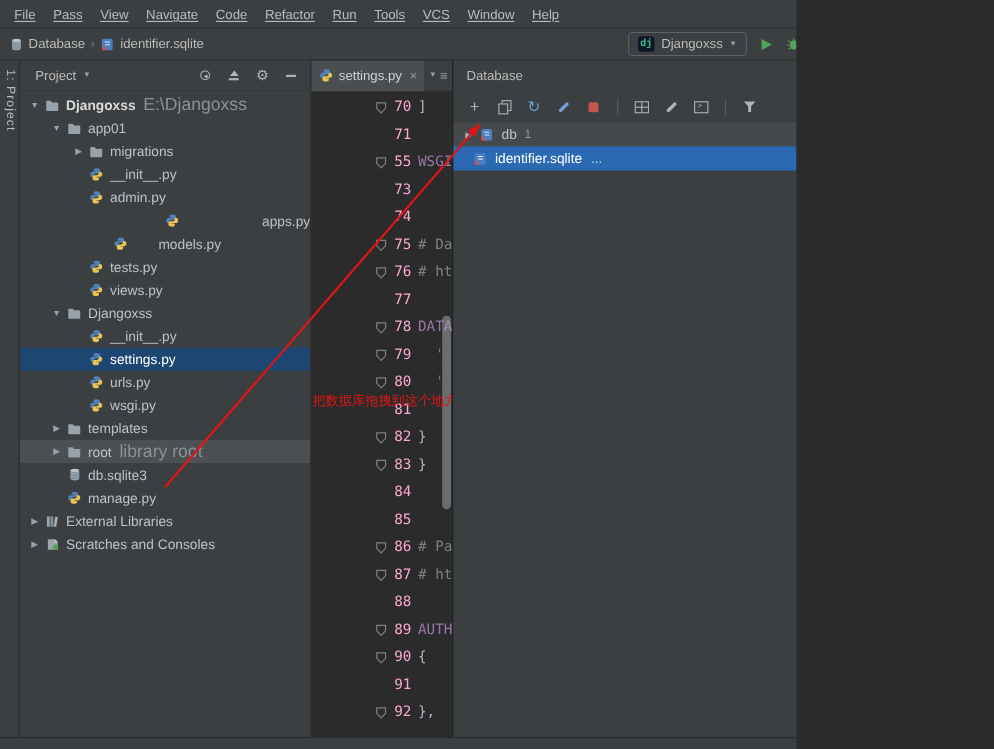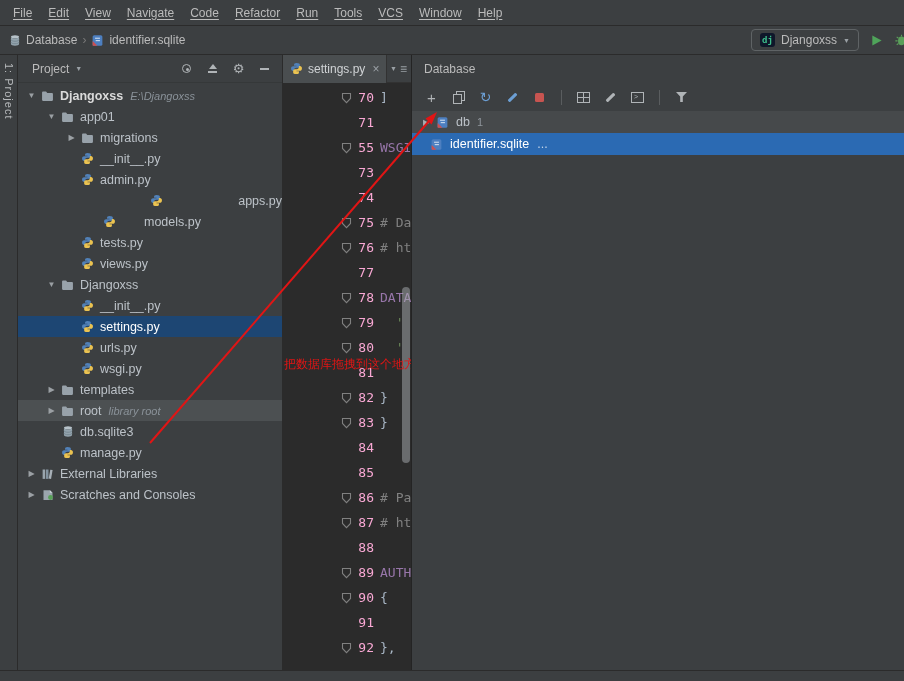--- a/index.html
+++ b/index.html
@@ -1,17 +1,17 @@
 <!DOCTYPE html>
 <html><head>
 <meta charset="utf-8">
 <style>
   html,body{margin:0;padding:0;background:#2b2b2b;}
   *{box-sizing:border-box;}
-  #app{position:relative;width:904px;height:681px;background:#3c3f41;overflow:hidden;
+  #app{position:relative;width:724px;height:681px;background:#3c3f41;overflow:hidden;
        font-family:"Liberation Sans","DejaVu Sans",sans-serif;font-size:12px;color:#bbbbbb;}
 
   
   .menubar{height:26px;display:flex;align-items:center;gap:2px;padding:0 6px;background:#3c3f41;border-bottom:1px solid #2b2b2b;}
   .menu-item{padding:2px 7px;text-decoration:underline;text-underline-offset:2px;cursor:default;}
 
   
   .navbar{height:29px;display:flex;align-items:center;padding-left:6px;background:#3c3f41;border-bottom:1px solid #2b2b2b;overflow:hidden;}
   .crumb{display:flex;align-items:center;gap:5px;padding:2px 3px;}
   .crumb-sep{color:#787878;margin:0 2px;}
@@ -43,21 +43,21 @@
   .phi-min::before{content:"";width:9px;height:2px;background:#b0b4b7;}
 
   .tree{flex:1;overflow:hidden;padding-top:2px;}
   .trow{height:21px;display:flex;align-items:center;font-size:12.5px;color:#bcc2c8;white-space:nowrap;cursor:default;}
   .trow.sel{background:#1d4673;}
   .trow.hov{background:#4c5052;}
   .twisty{width:15px;font-size:8px;color:#9ba0a4;text-align:center;flex:none;}
   .ticon{width:17px;display:flex;justify-content:center;flex:none;margin-right:4px;}
   .tlabel.bold{font-weight:bold;color:#dadada;}
   .trow.sel .tlabel{color:#ffffff;}
-  .thint{margin-left:7px;color:#8a9299;font-size:11px;font-style:italic;}
+  .thint{margin-left:7px;color:#8a9299;font-size:16px;}
 
   
   .editor{width:129px;background:#2b2b2b;border-right:1px solid #242424;display:flex;flex-direction:column;position:relative;flex:none;overflow:hidden;}
   .tabbar{height:28px;flex:none;background:#3c3f41;display:flex;align-items:center;border-bottom:1px solid #323232;}
   .tab{height:28px;display:flex;align-items:center;gap:5px;padding:0 7px;background:#4a4e50;border-right:1px solid #323232;cursor:default;}
   .tab-label{color:#d0d3d5;}
   .tab-close{color:#9aa0a5;font-size:12px;margin-left:2px;}
   .tab-right{margin-left:auto;display:flex;align-items:center;gap:3px;padding-right:4px;color:#9aa0a5;}
   .tab-burger{font-size:12px;}
 
@@ -107,21 +107,21 @@
   .annotation{position:absolute;left:284px;top:356px;width:127px;overflow:hidden;white-space:nowrap;
               color:#e11515;font-size:12px;z-index:55;pointer-events:none;}
 </style>
 </head>
 <body>
 
 <div id="app">
 
   <div class="menubar">
       <span class="menu-item">File</span>
-      <span class="menu-item">Edit</span>
+      <span class="menu-item">Pass</span>
       <span class="menu-item">View</span>
       <span class="menu-item">Navigate</span>
       <span class="menu-item">Code</span>
       <span class="menu-item">Refactor</span>
       <span class="menu-item">Run</span>
       <span class="menu-item">Tools</span>
       <span class="menu-item">VCS</span>
       <span class="menu-item">Window</span>
       <span class="menu-item">Help</span>
     </div>

